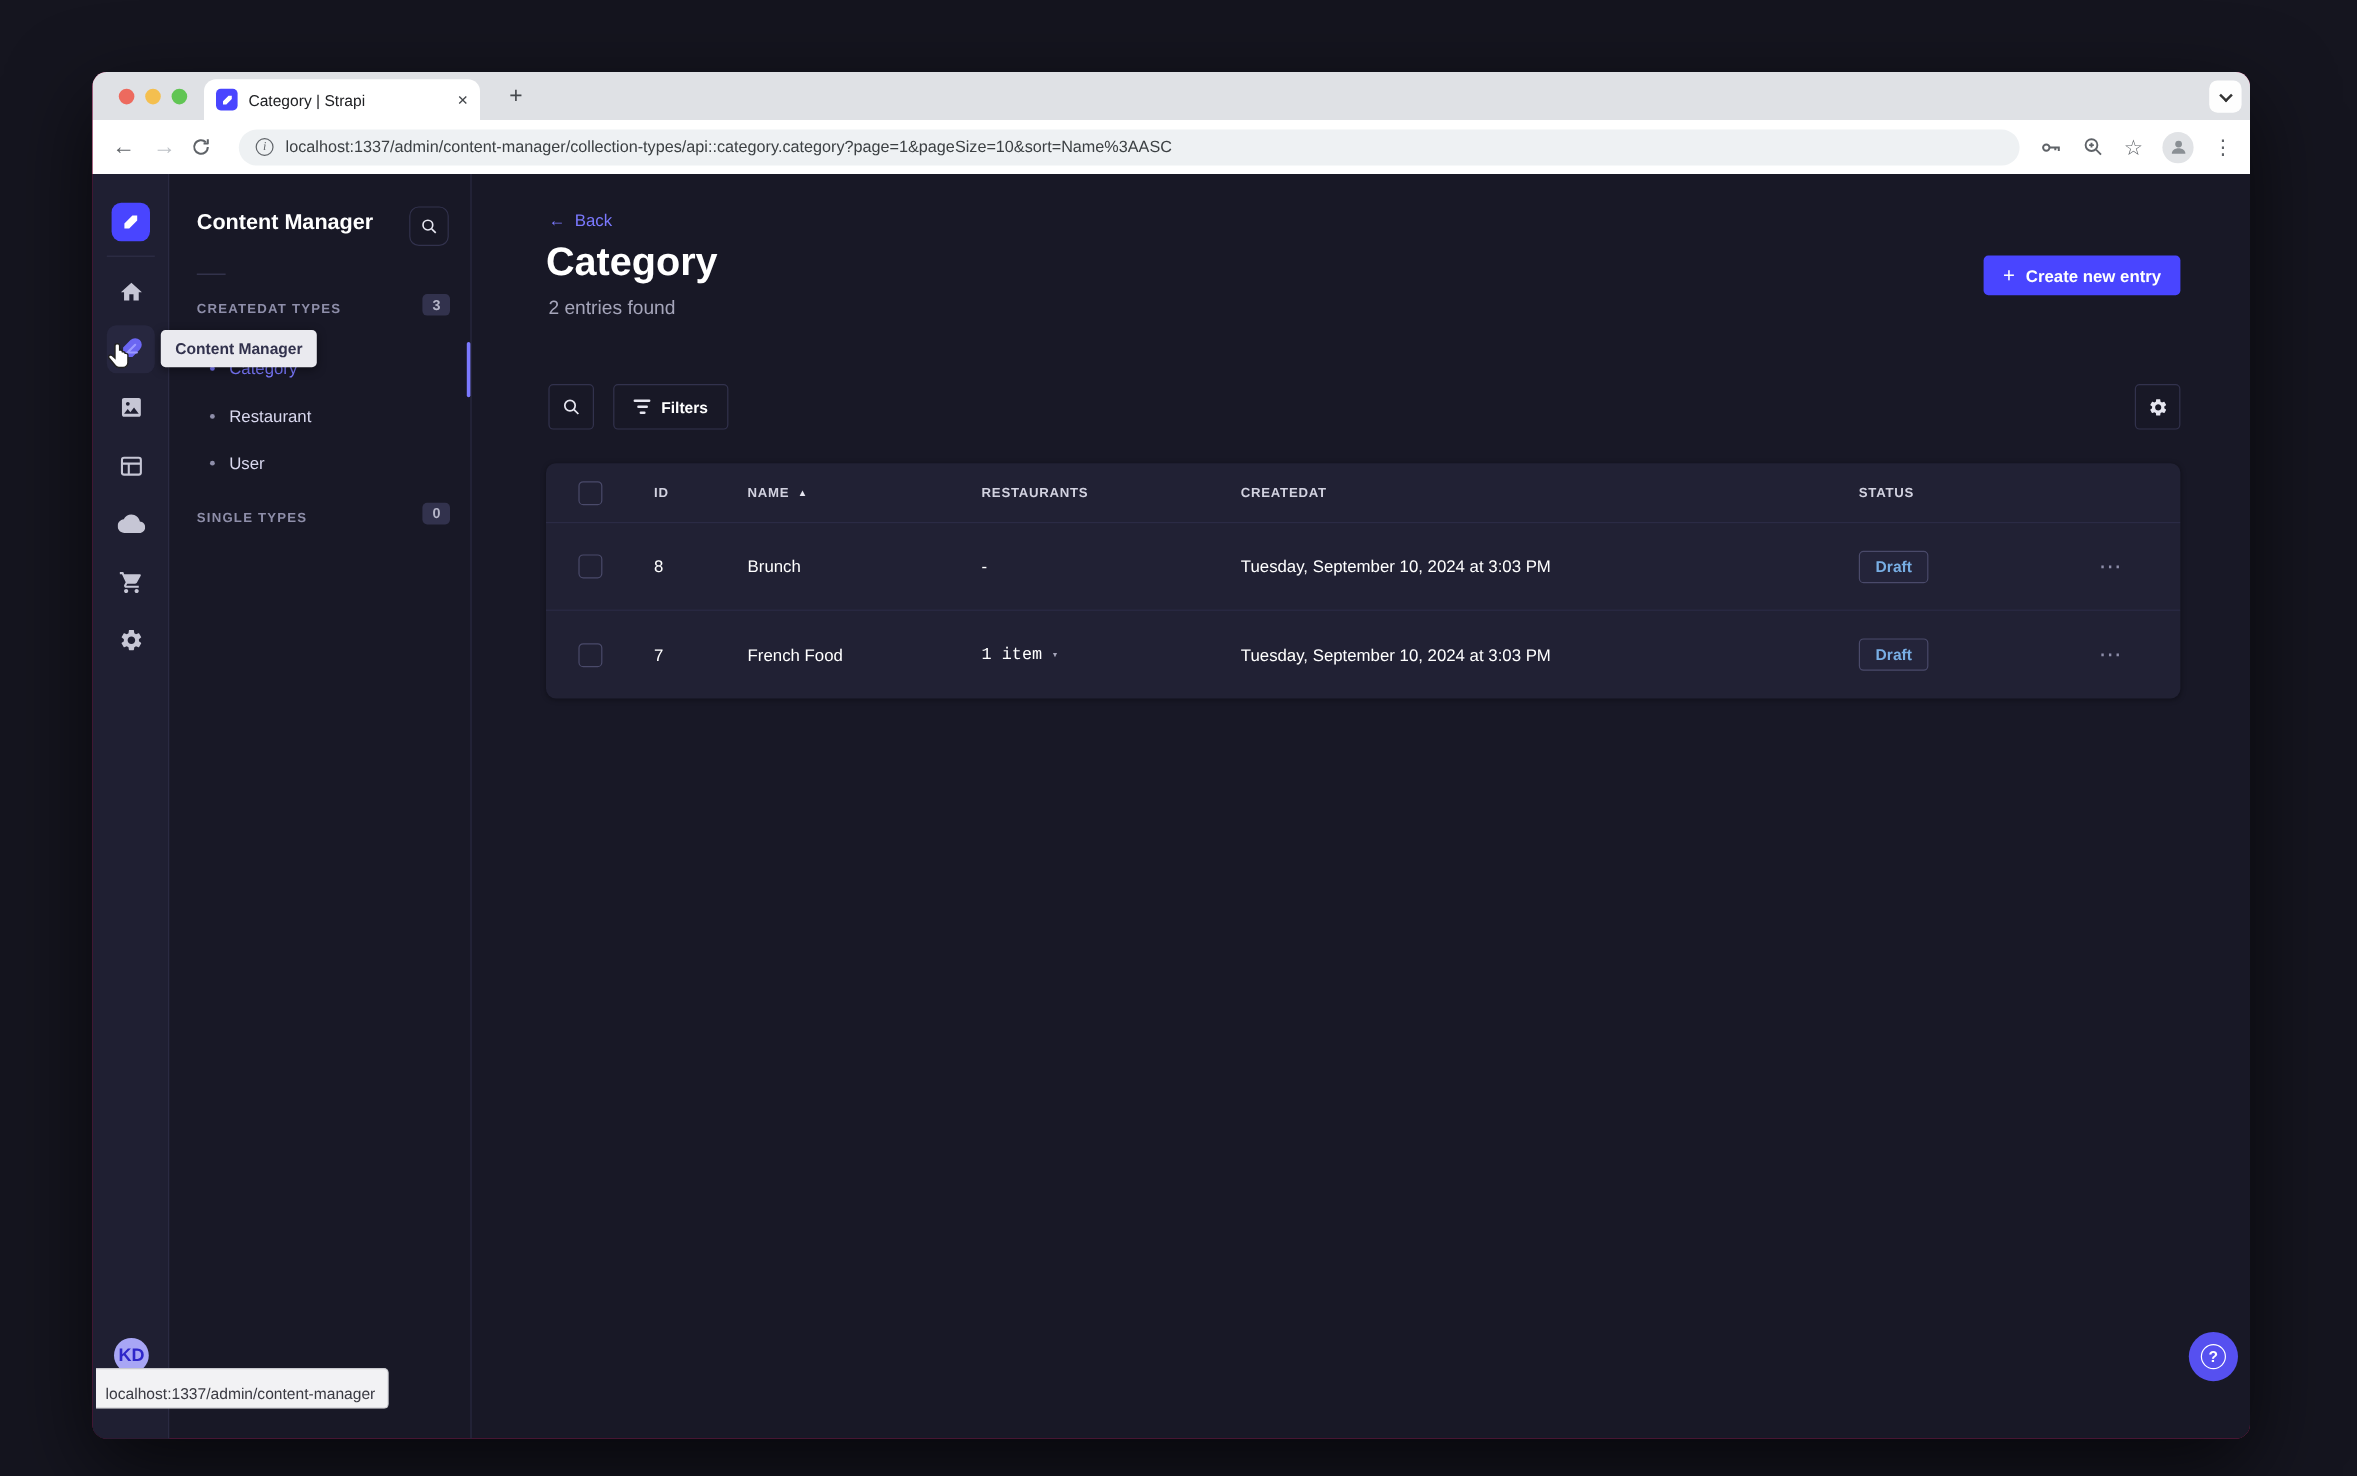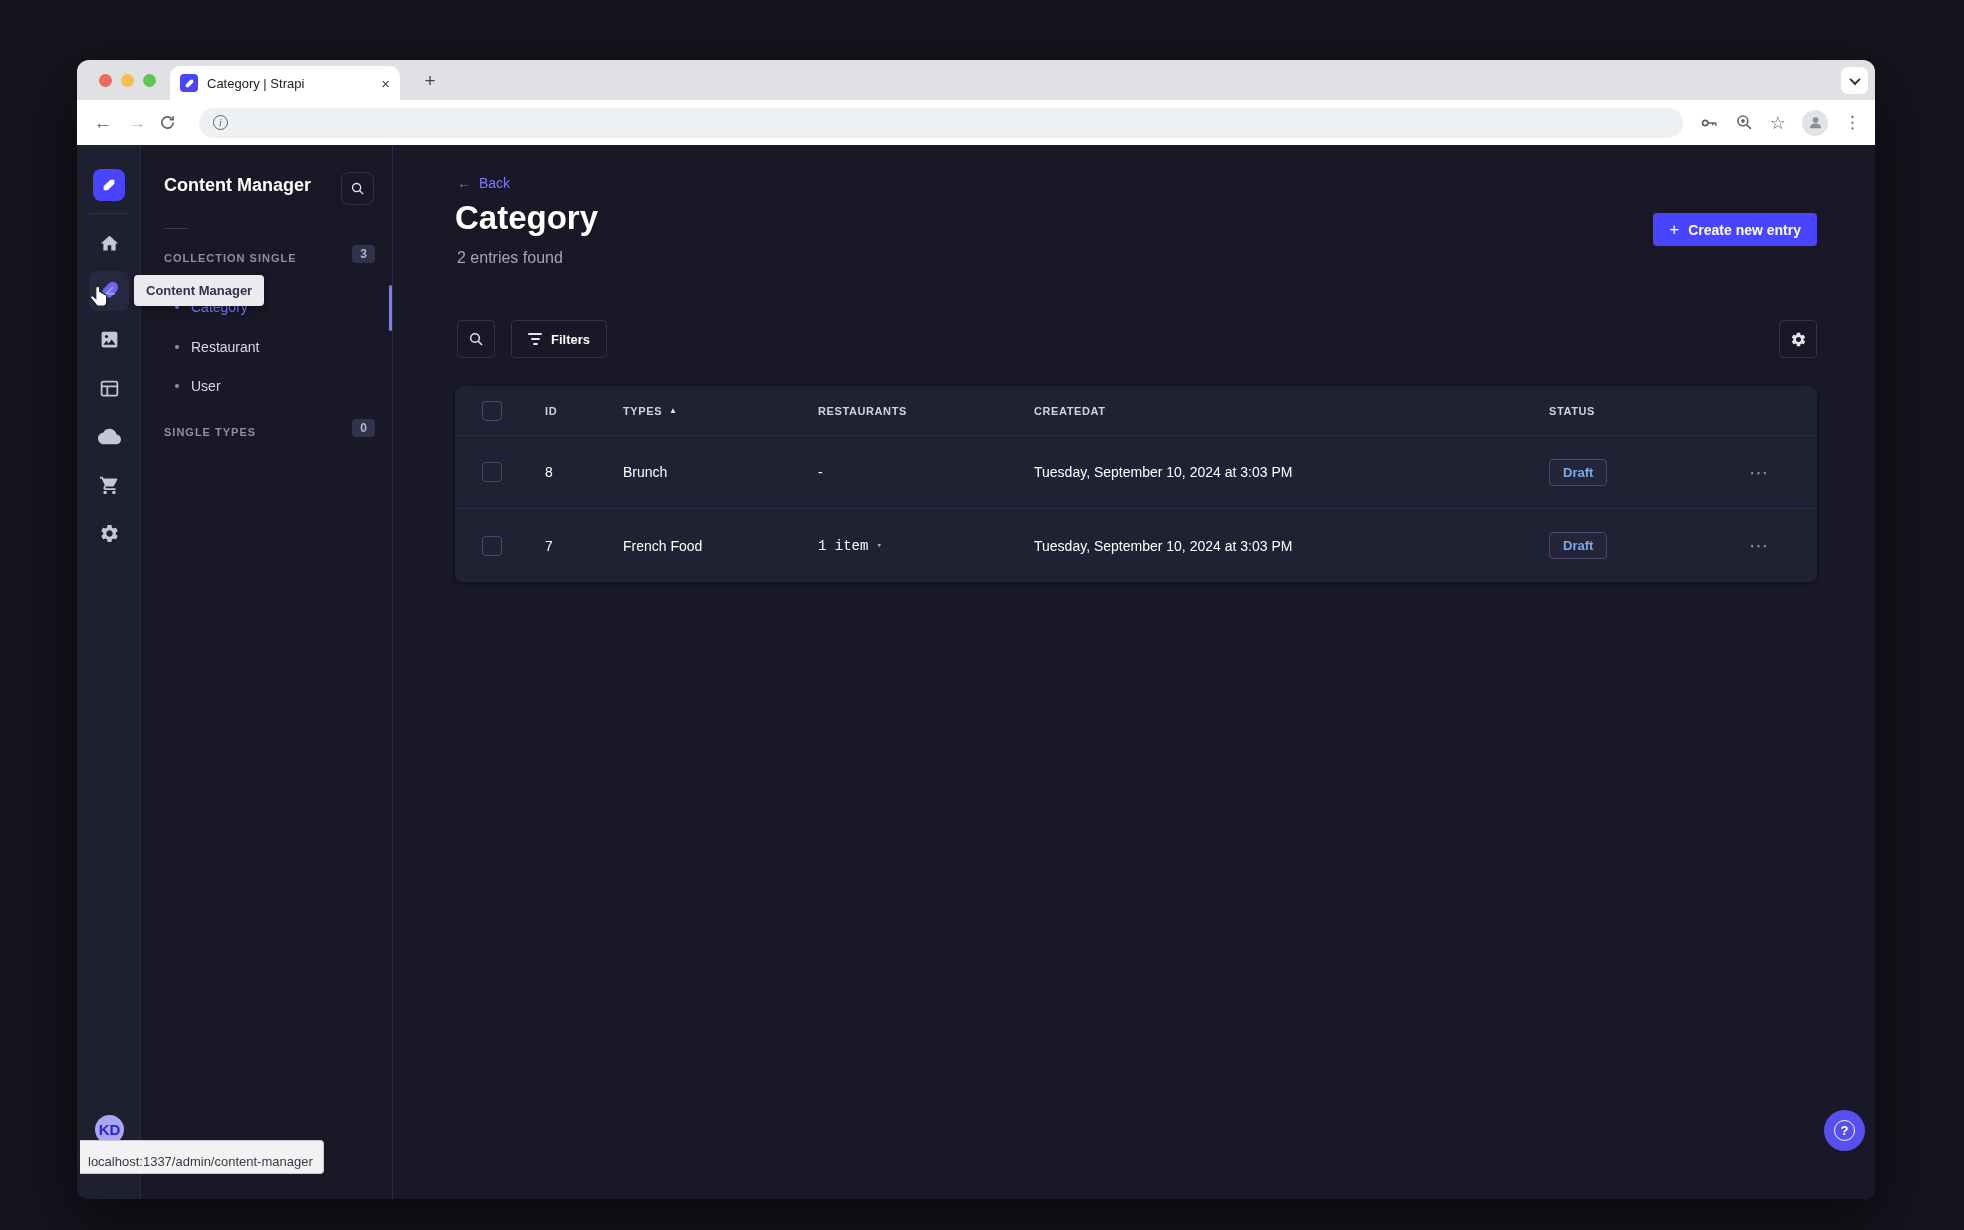--- a/index.html
+++ b/index.html
@@ -127,20 +127,21 @@
     <span class="navbtn">←</span>
     <span class="navbtn disabled">→</span>
     <span class="navbtn">
       <svg width="17" height="17" viewBox="0 0 24 24" fill="none" stroke="#5f6368" stroke-width="2.4">
           <path d="M20 12a8 8 0 1 1-2.3-5.6"></path>
           <path d="M20 3v5h-5" stroke-linejoin="round"></path>
         </svg>
     </span>
     <div class="urlbar">
       <span class="info-i">i</span>
+      <span class="url-text">localhost:1337/admin/content-manager/collection-types/api::category.category?page=1&amp;pageSize=10&amp;sort=Name%3AASC</span>
     </div>
     <div class="tool-icons">
       <span>
         <svg width="20" height="20" viewBox="0 0 24 24" fill="none" stroke="#5f6368" stroke-width="2">
             <circle cx="7.5" cy="12" r="3.2"></circle>
             <path d="M10.7 12h9.3v3.4M16.5 12v2.6"></path>
           </svg>
       </span>
       <span>
         <svg width="19" height="19" viewBox="0 0 24 24" fill="none" stroke="#5f6368" stroke-width="2">
@@ -214,21 +215,21 @@
     <div class="subnav">
       <div class="subnav-title">Content Manager</div>
       <div class="subnav-search">
         <svg width="15" height="15" viewBox="0 0 24 24" fill="none" stroke="#e6e6f0" stroke-width="2.2">
             <circle cx="10.5" cy="10.5" r="6.5"></circle>
             <path d="M15.5 15.5 21 21"></path>
           </svg>
       </div>
       <div class="subnav-div"></div>
 
-      <div class="sec-label" style="top:107px">COLLECTION SINGLE</div>
+      <div class="sec-label" style="top:107px">CREATEDAT TYPES</div>
       <div class="sec-badge" style="top:100px">3</div>
 
       <div class="nav-item active" style="top:143px">
         <span class="bullet"></span>
         <span>Category</span>
       </div>
       <div class="nav-item" style="top:183px">
         <span class="bullet"></span>
         <span>Restaurant</span>
       </div>
@@ -285,21 +286,21 @@
 
       <div class="table">
         <div class="trow head">
           <div>
               <span class="checkbox"></span>
             </div>
           <div class="th">
               <span>ID</span>
             </div>
           <div class="th">
-              <span>TYPES</span>
+              <span>NAME</span>
               <span class="sort">▲</span>
             </div>
           <div class="th">
               <span>RESTAURANTS</span>
             </div>
           <div class="th">
               <span>CREATEDAT</span>
             </div>
           <div class="th">
               <span>STATUS</span>

